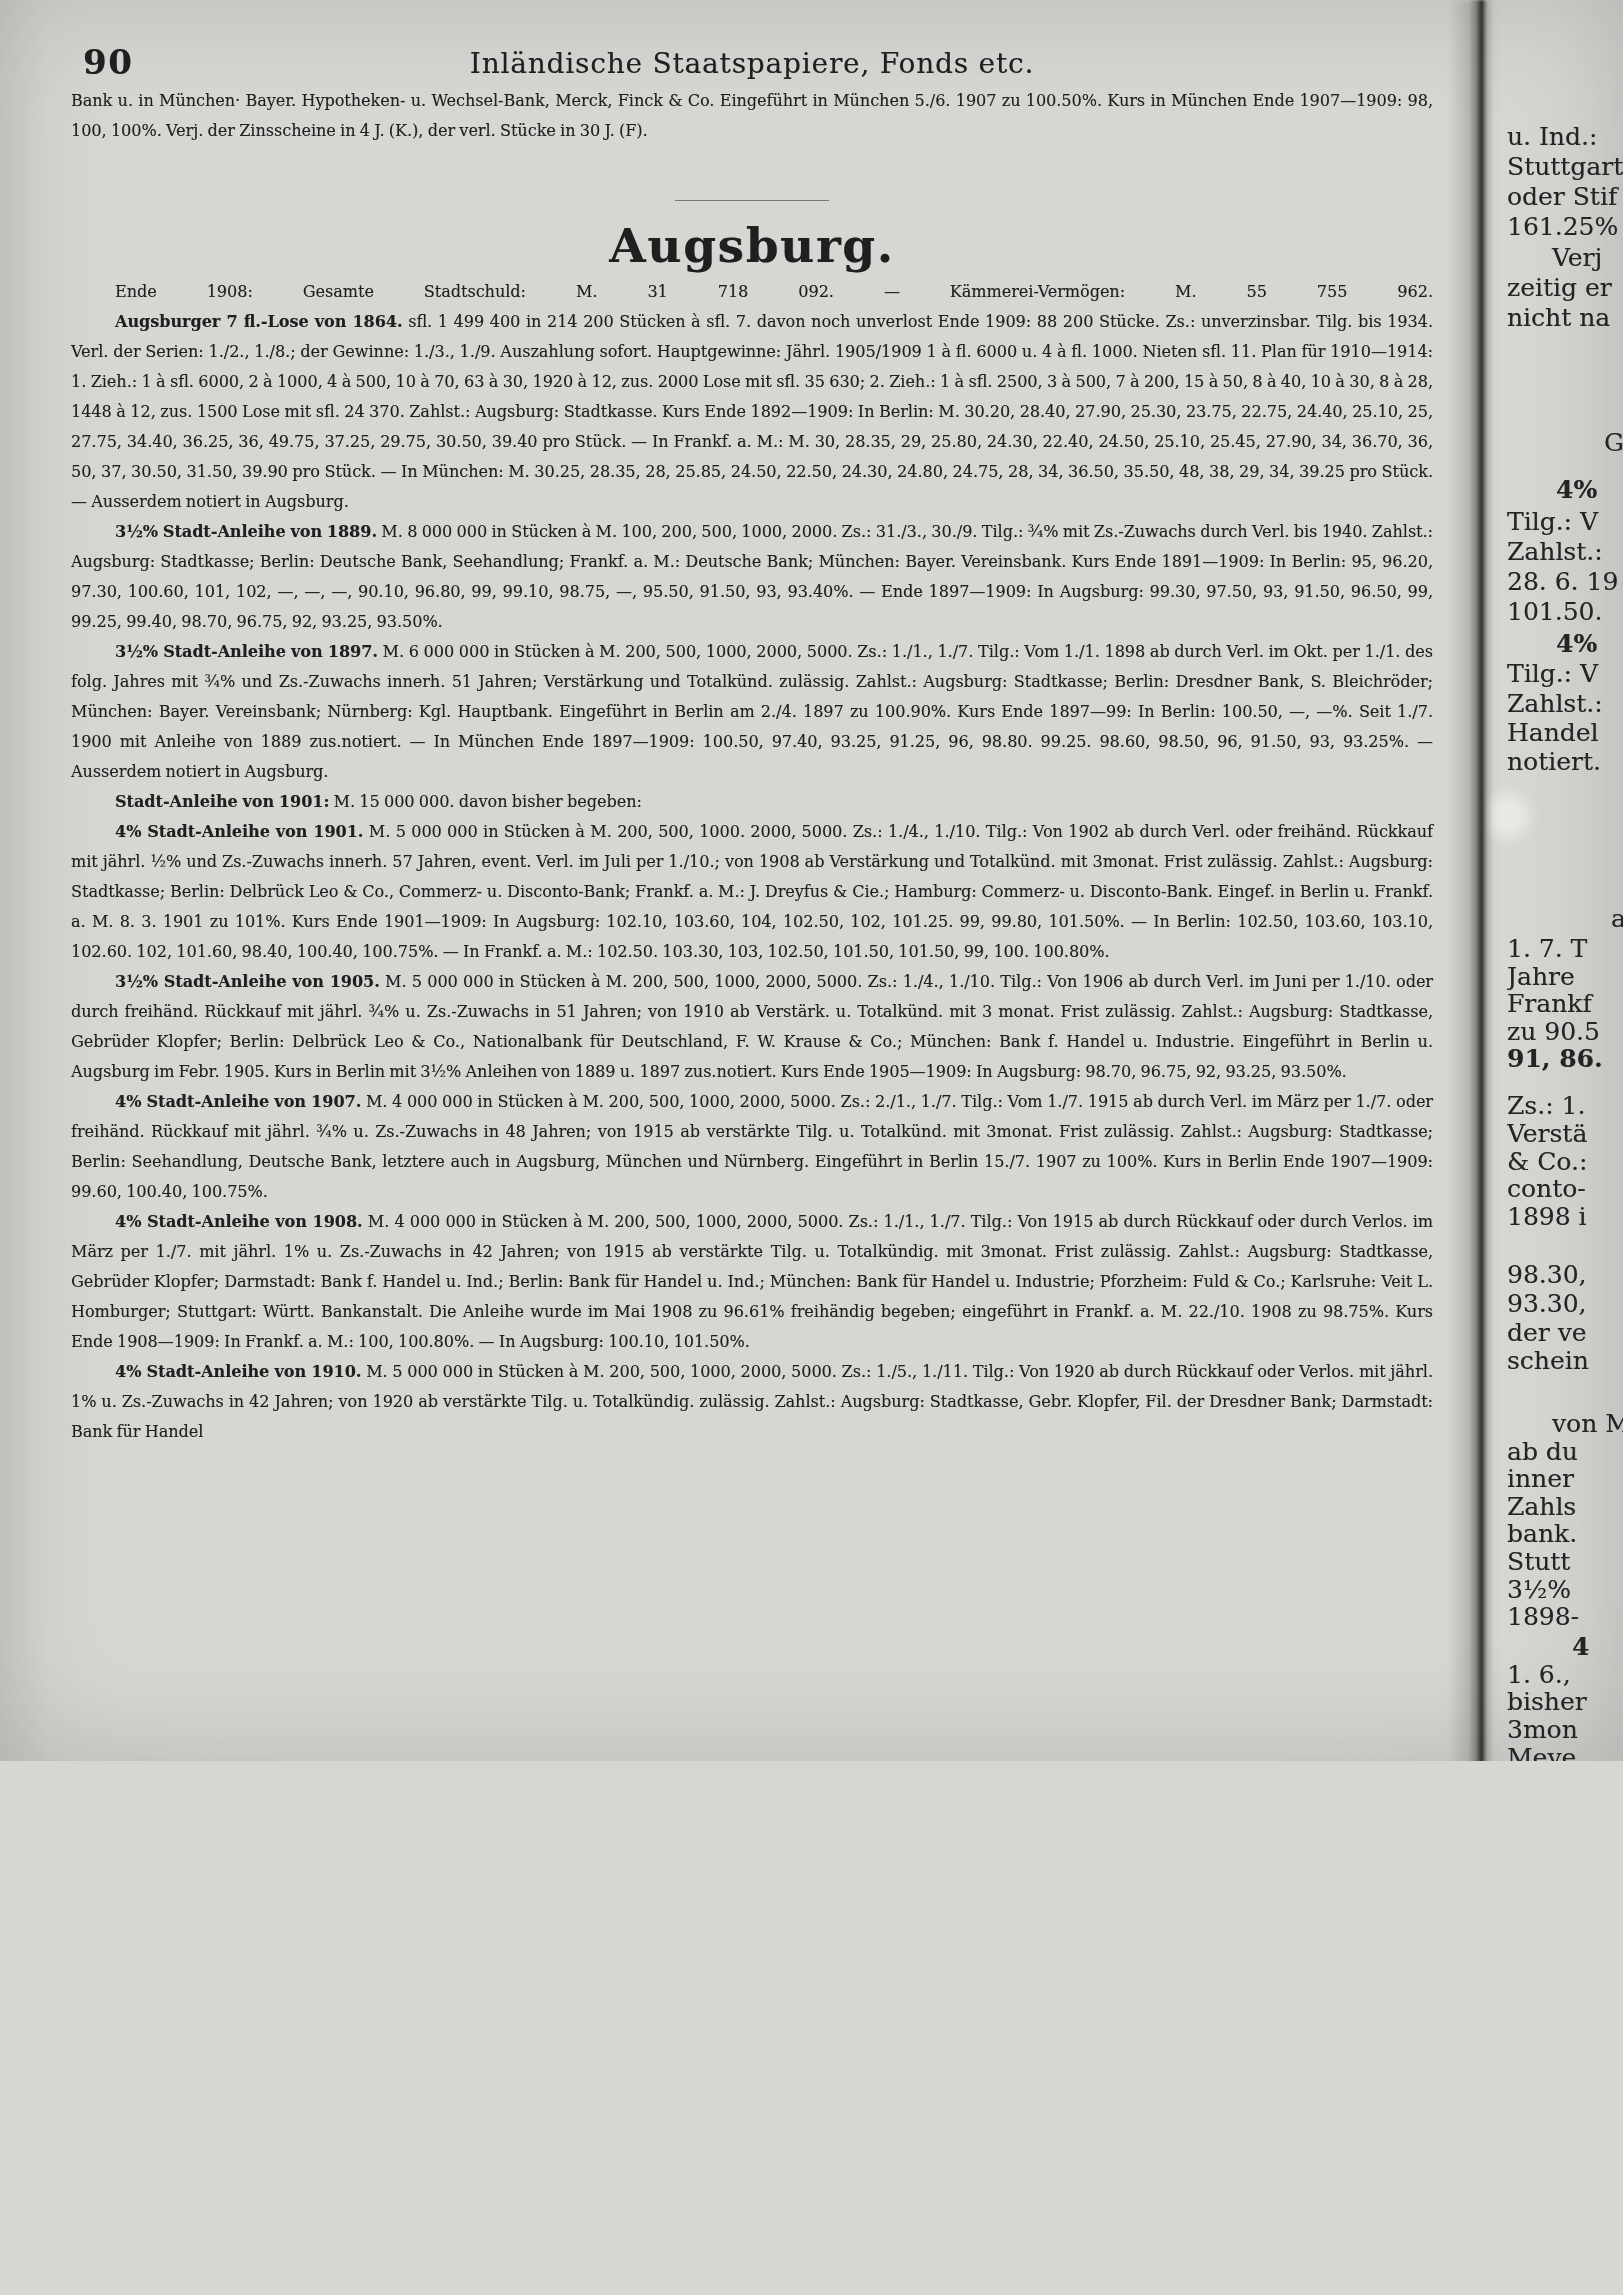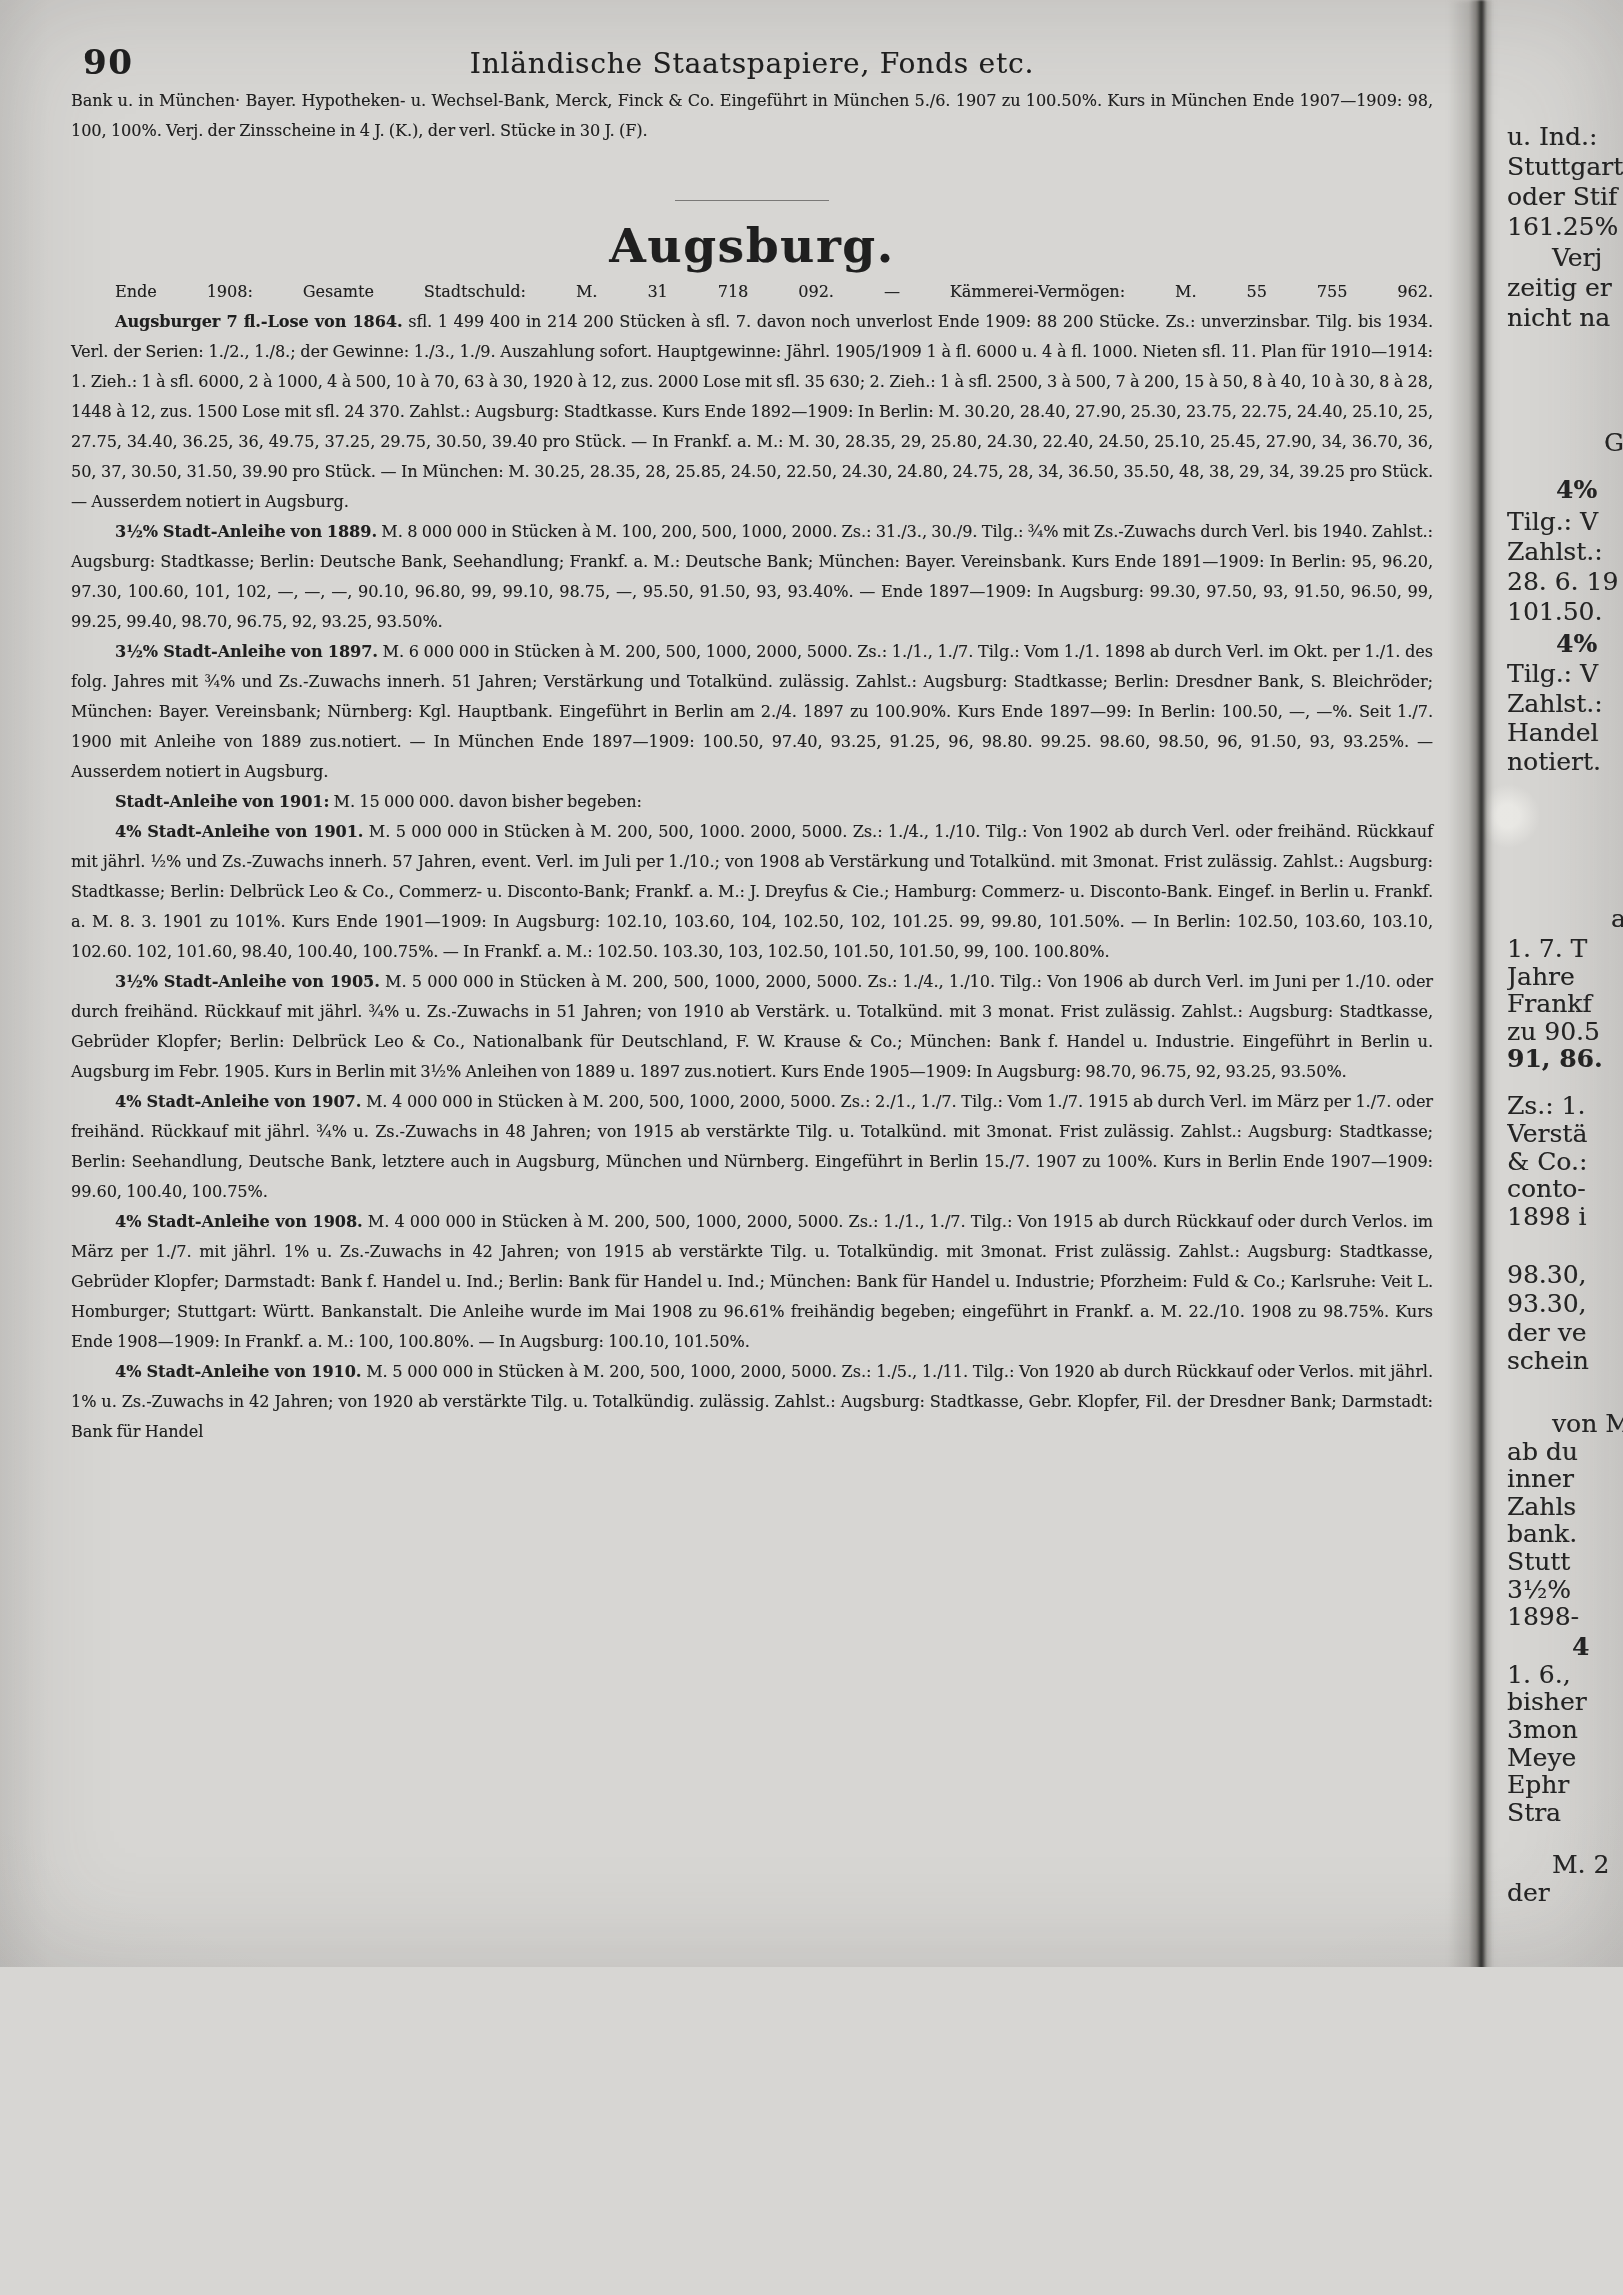--- a/index.html
+++ b/index.html
@@ -2,21 +2,21 @@
 <html style="font-size:13px"><head>
 <meta charset="utf-8">
 <style>
   html,body { margin:0; padding:0; }
   body {
     width:1623px; height:2295px; overflow:hidden;
     font-family:"DejaVu Serif", serif;
     background:#d7d6d3;
   }
   .scan {
-    position:relative; width:1623px; height:1967px; overflow:hidden;
+    position:relative; width:1623px; height:1761px; overflow:hidden;
     color:#1f1f1f;
     background:
       radial-gradient(circle at 1508px 816px, rgba(236,235,231,.85) 0 11.4px, rgba(236,235,231,0) 32px),
       radial-gradient(130% 95% at 48% 45%, rgba(0,0,0,0) 62%, rgba(70,68,64,.16) 100%),
       linear-gradient(90deg, #cfcecb 0, #d7d6d3 3%, #d7d6d3 96%, #d3d2cf 100%);
     box-shadow: inset 0 0 114px rgba(60,58,54,.18);
   }
   .ink { text-shadow: 0.3px 0.3px 0 rgba(25,25,25,.38); }
 
   .page-number { position:absolute; left:83px; top:42px; font-size:34px; font-weight:bold; letter-spacing:1.6px; }

